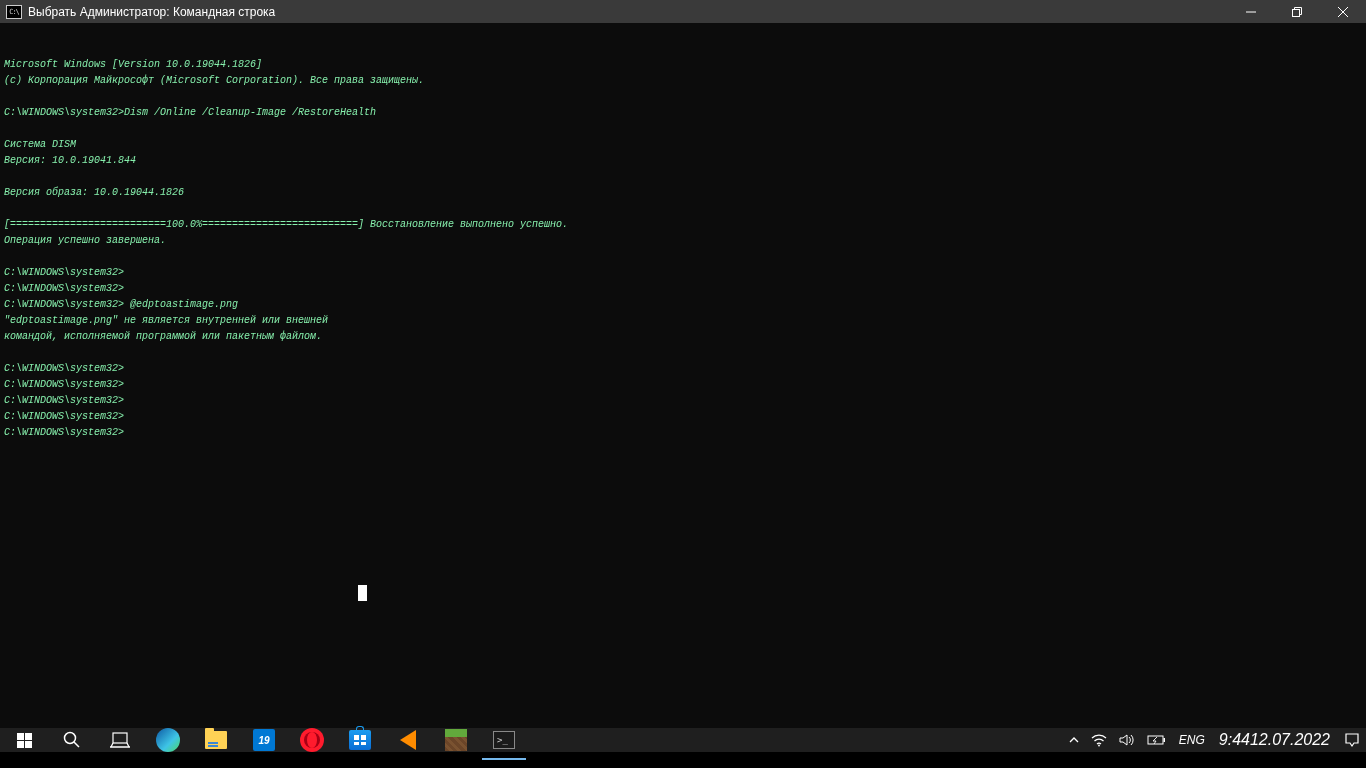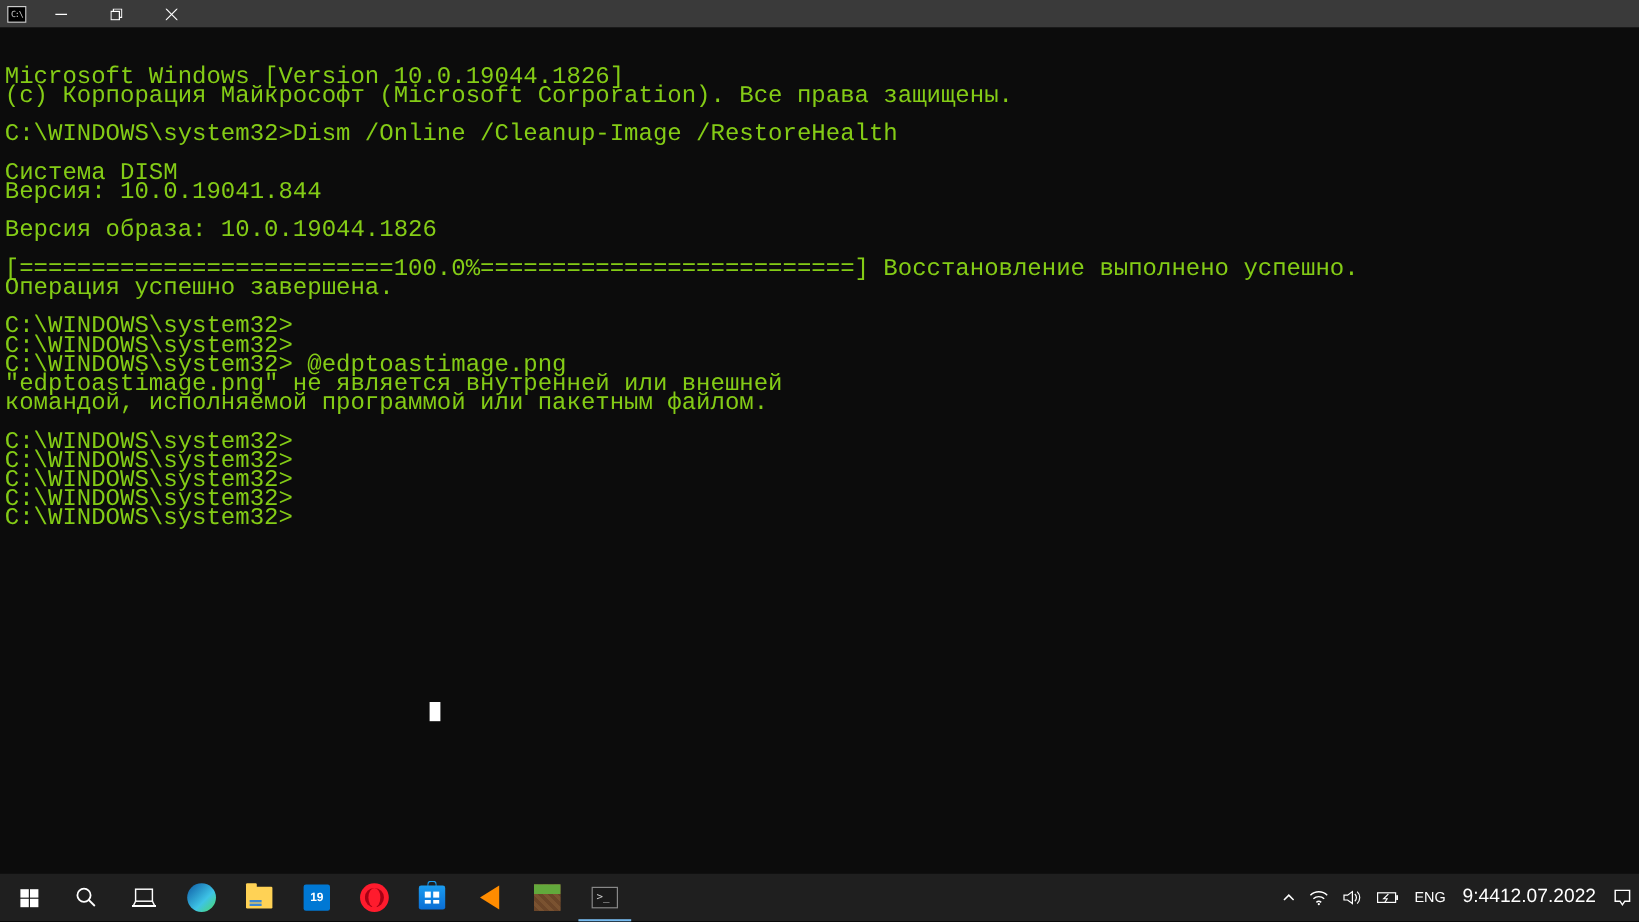--- a/index.html
+++ b/index.html
@@ -19,33 +19,35 @@
   }
   .titlebar-title { flex: 1; font-size: 12px; }
   .titlebar-controls { display: flex; height: 100%; }
   .titlebar-btn {
     width: 46px; height: 100%; display: flex; align-items: center; justify-content: center;
     color: #fff; cursor: pointer;
   }
   .titlebar-btn svg { width: 10px; height: 10px; }
   
   .terminal {
-    flex: 1; background: #0c0c0c; color: #84cc16;
-    font-family: Consolas, 'Courier New', monospace; font-size: 20px;
+    flex: 1; background: #0c0c0c; color: #86efac;
+    font-family: Consolas, 'Courier New', monospace; font-size: 10px;
     line-height: 16px; padding: 2px 4px; white-space: pre; overflow: hidden;
     position: relative;
+    font-style: italic;
   }
   .terminal-line { min-height: 16px; }
   .cursor {
     position: absolute; width: 9px; height: 16px; background: #ffffff;
   }
   
   .taskbar {
-    width: 1366px; height: 40px; background: #1f1f1f; display: flex; align-items: center;
+    width: 1366px; height: 24px; background: #1f1f1f; display: flex; align-items: center;
     position: relative;
+    font-style: italic;
   }
   .task-item {
     width: 48px; height: 40px; display: flex; align-items: center; justify-content: center;
     cursor: pointer; position: relative;
   }
   .task-item.active::after {
     content: ''; position: absolute; bottom: 0; left: 2px; right: 2px; height: 2px;
     background: #76b9ed;
   }
   
@@ -119,20 +121,21 @@
     font-family: monospace; font-size: 9px;
   }
   .search-icon svg, .taskview-icon svg { stroke: #fff; fill: none; }
 </style>
 </head>
 <body>
 
 <div class="window">
   <div class="titlebar">
     <div class="titlebar-icon">C:\</div>
+    <div class="titlebar-title">Выбрать Администратор: Командная строка</div>
     <div class="titlebar-controls">
       <div class="titlebar-btn">
         <svg viewBox="0 0 10 10">
             <line x1="0" y1="5" x2="10" y2="5" stroke="#fff" stroke-width="1"></line>
           </svg>
       </div>
       <div class="titlebar-btn">
         <svg viewBox="0 0 10 10">
             <rect x="0.5" y="2.5" width="7" height="7" stroke="#fff" fill="none" stroke-width="1"></rect>
             <path d="M2.5 2.5 V0.5 H9.5 V7.5 H7.5" stroke="#fff" fill="none" stroke-width="1"></path>

